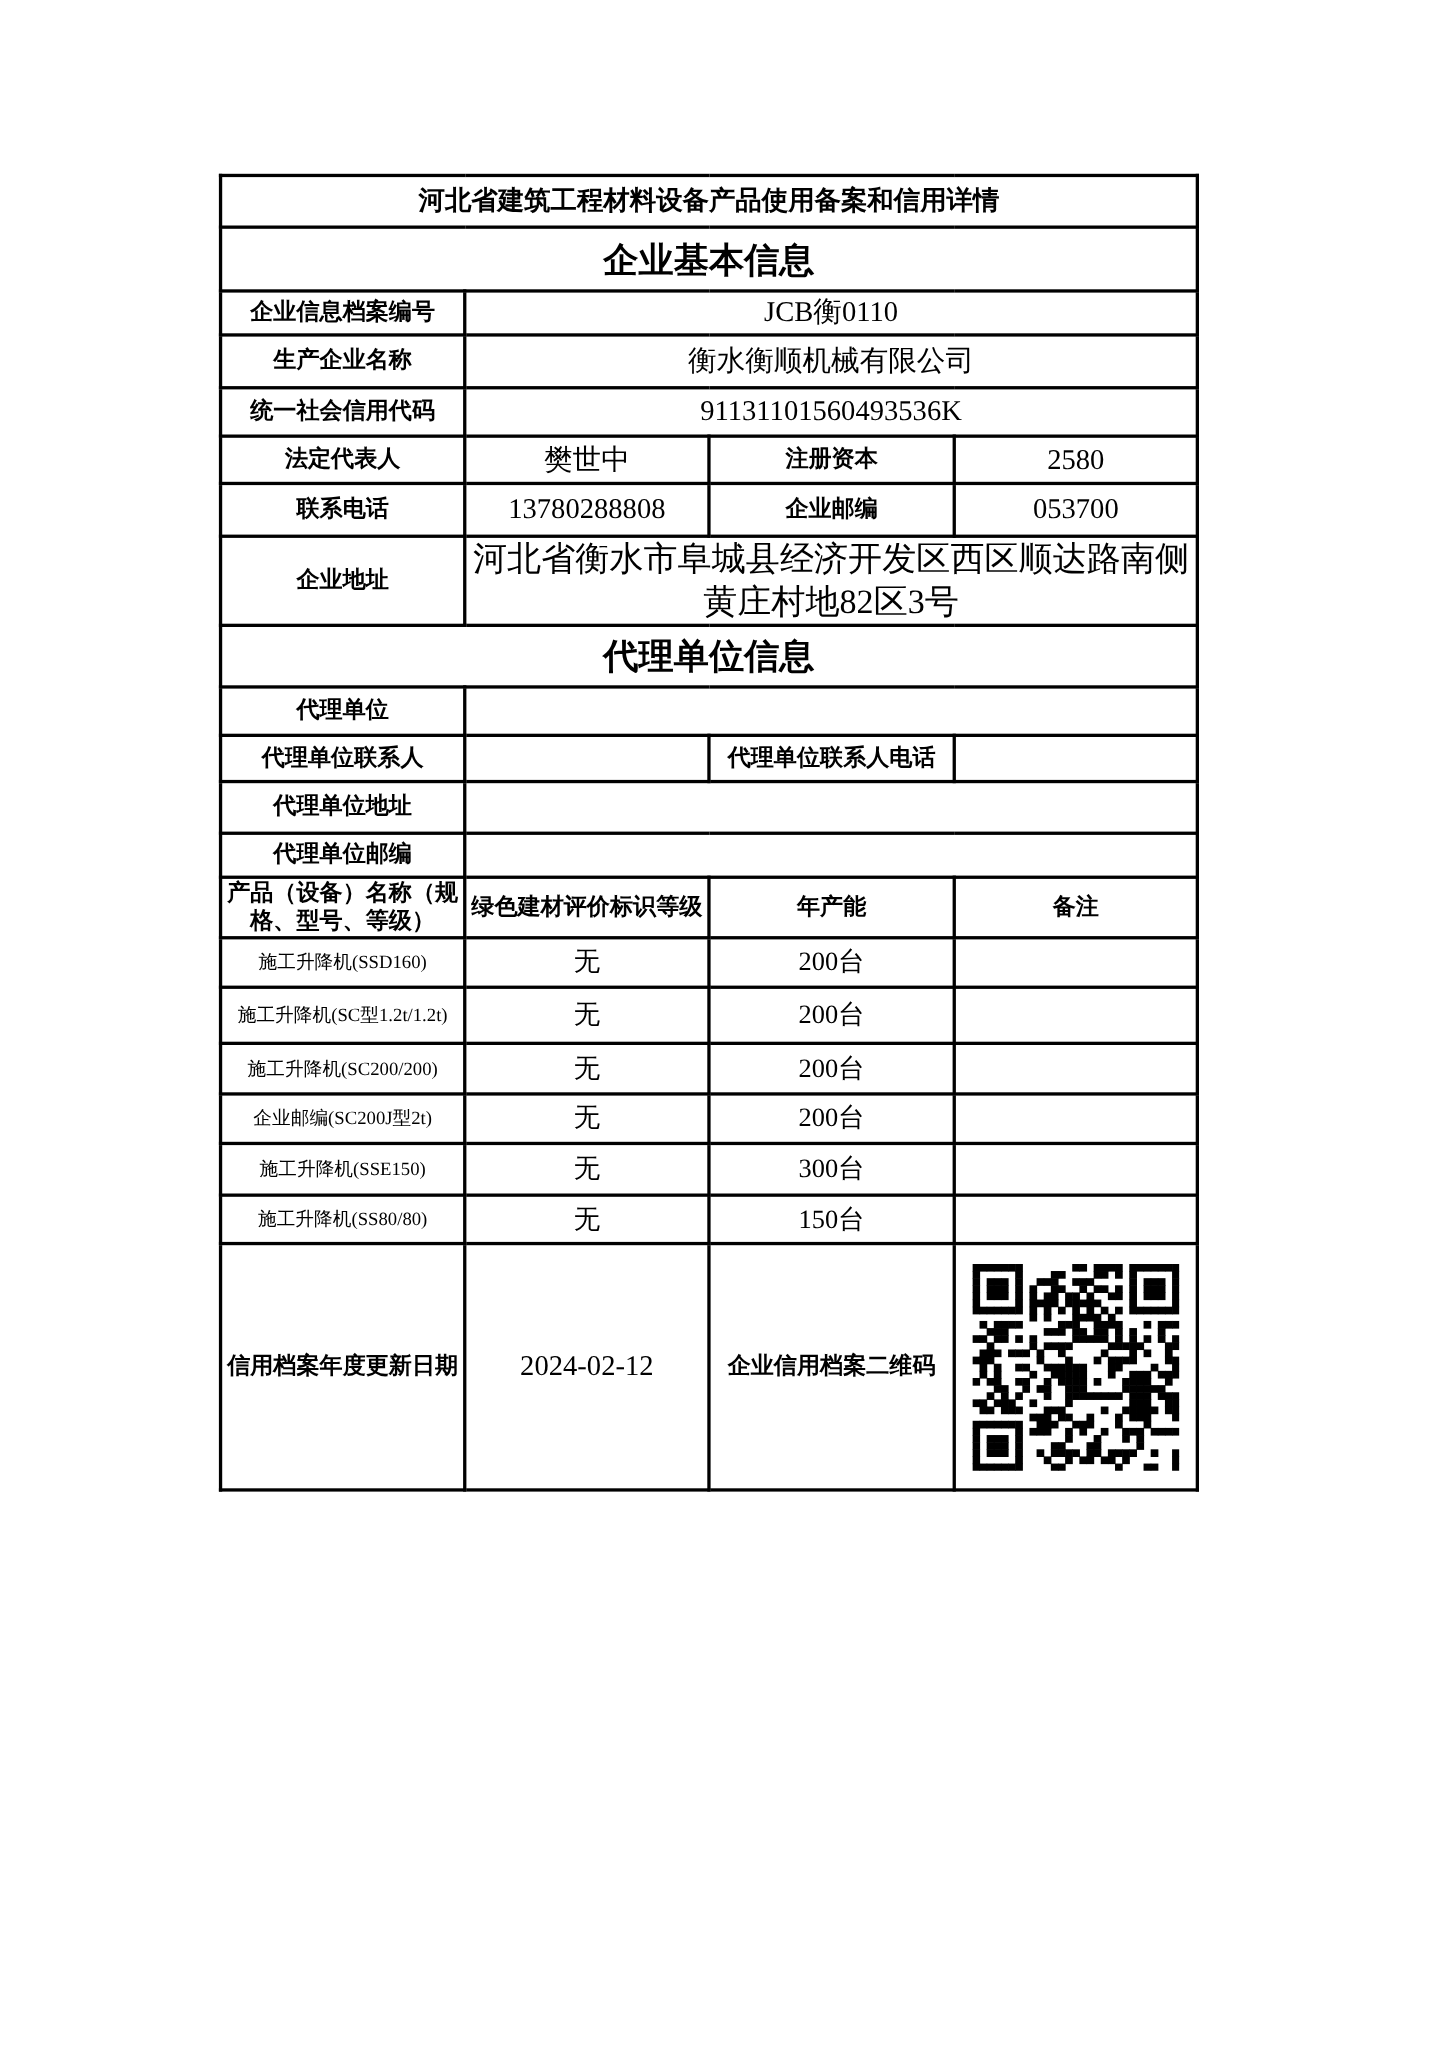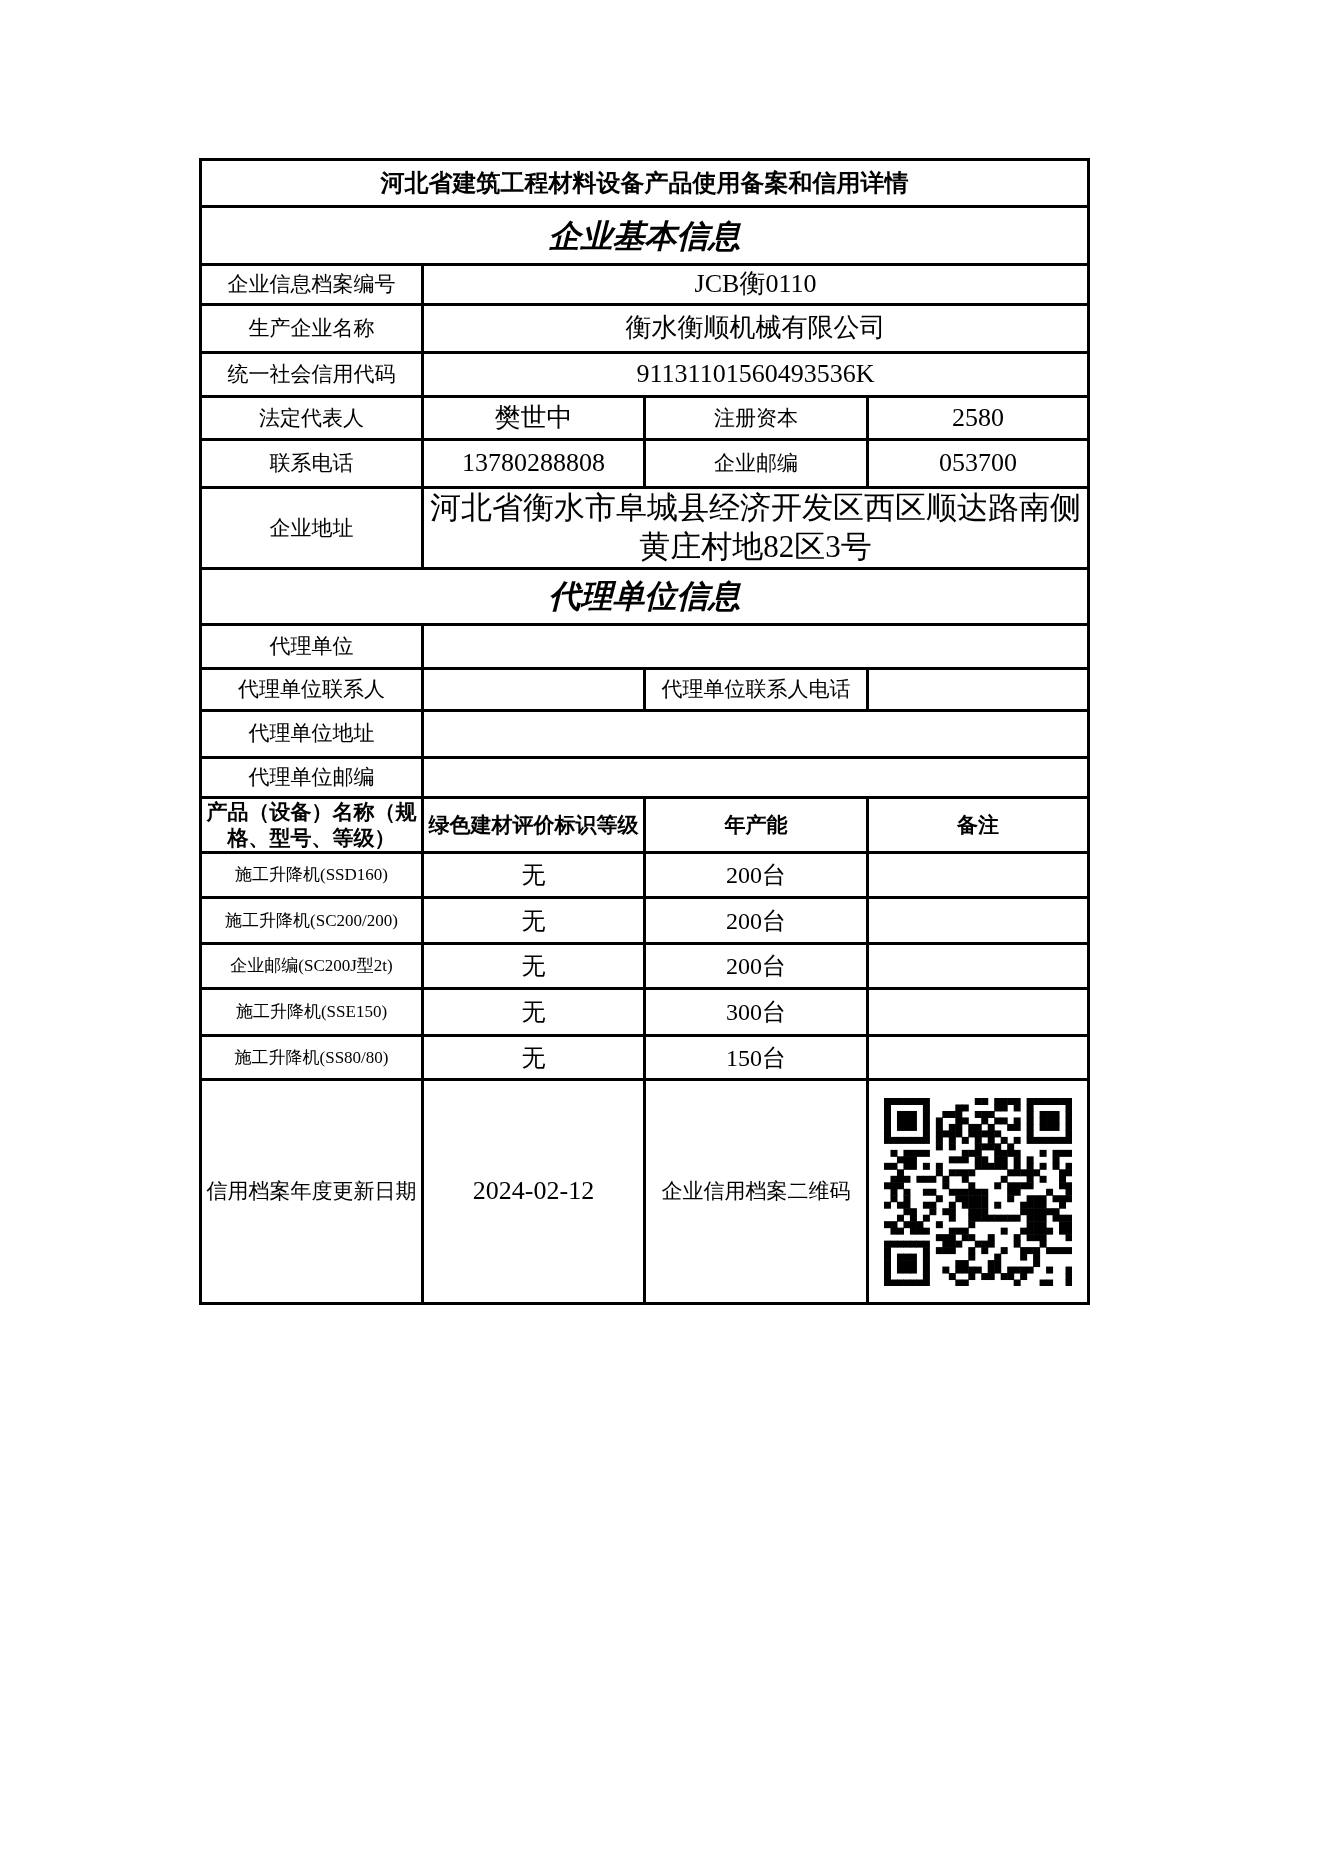--- a/index.html
+++ b/index.html
@@ -23,25 +23,25 @@
     vertical-align:middle;
     overflow:hidden;
     line-height:1.25;
   }
   .title-cell{
     font-family:Liberation Serif, serif;
     font-weight:700;font-size:24px;
   }
   .section-cell{
     font-family:"Liberation Sans","DejaVu Sans",sans-serif;
-    font-weight:700;font-size:32px;font-style:italic;
+    font-weight:700;font-size:32px;
   }
   .lbl{
     font-family:"Liberation Sans","DejaVu Sans",sans-serif;
-    font-weight:400;font-size:21px;
+    font-weight:700;font-size:21px;
   }
   .val{font-size:26px;font-family:Liberation Serif, serif;}
   .val-sm{font-size:24px;}
   .hdr{
     font-family:"Liberation Sans","DejaVu Sans",sans-serif;
     font-weight:700;font-size:21px;
     line-height:1.3;
   }
   .pname{font-size:17px;line-height:1.2;}
   .addr{font-size:31px;line-height:1.3;}
@@ -132,20 +132,26 @@
 
     <tr style="height:54px">
       <td class="hdr">产品（设备）名称（规格、型号、等级）</td>
       <td class="hdr">绿色建材评价标识等级</td>
       <td class="hdr">年产能</td>
       <td class="hdr">备注</td>
     </tr>
 
     <tr style="height:45px">
       <td class="pname">施工升降机(SSD160)</td>
+      <td class="val-sm">无</td>
+      <td class="val-sm">200台</td>
+      <td class="val-sm"></td>
+    </tr>
+    <tr style="height:51px">
+      <td class="pname">施工升降机(SC型1.2t/1.2t)</td>
       <td class="val-sm">无</td>
       <td class="val-sm">200台</td>
       <td class="val-sm"></td>
     </tr>
     <tr style="height:46px">
       <td class="pname">施工升降机(SC200/200)</td>
       <td class="val-sm">无</td>
       <td class="val-sm">200台</td>
       <td class="val-sm"></td>
     </tr>

